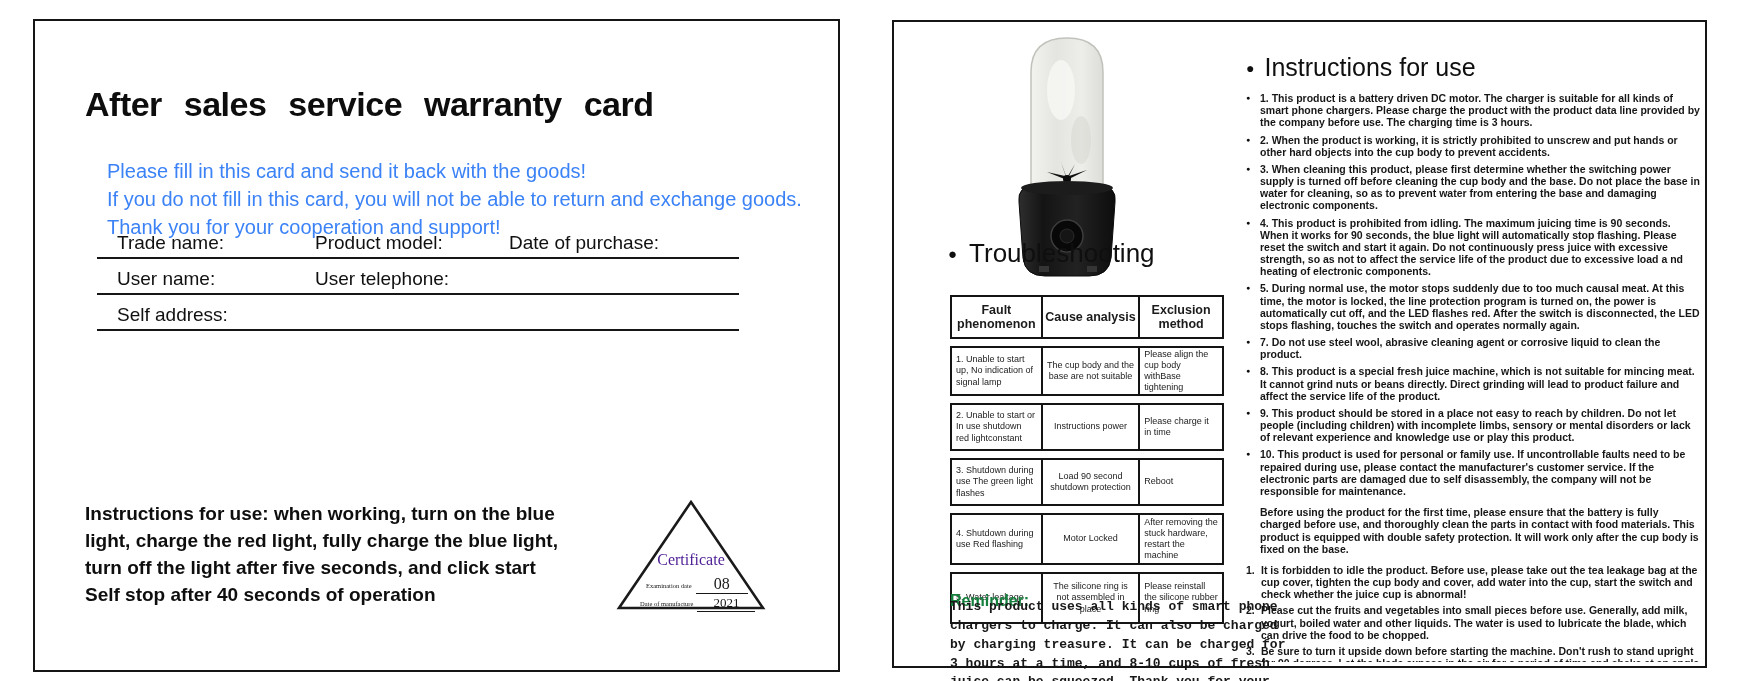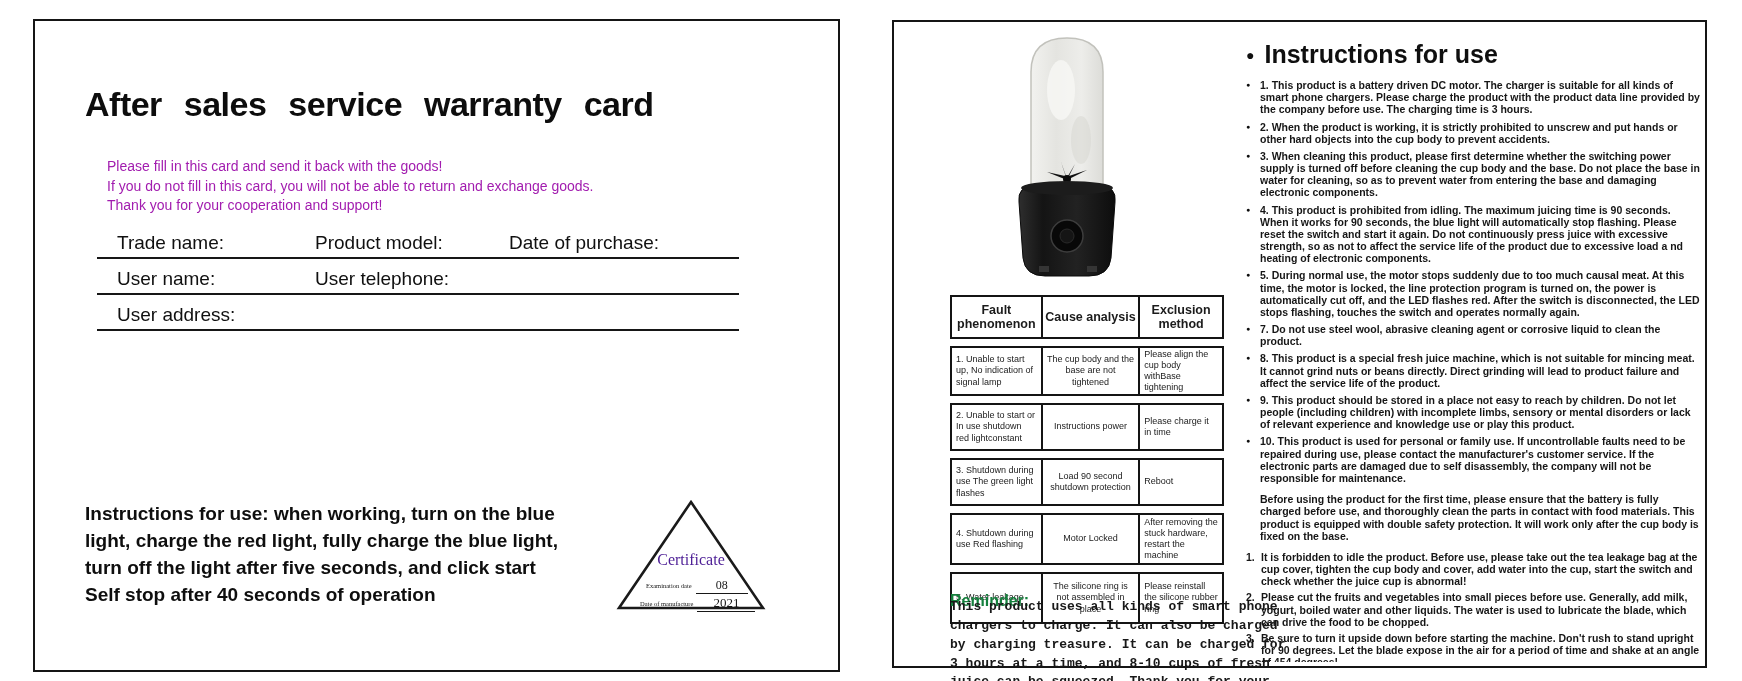--- a/index.html
+++ b/index.html
@@ -5,38 +5,38 @@
   html,body{margin:0;padding:0;background:#ffffff;}
   body{width:1742px;height:681px;position:relative;overflow:hidden;
        font-family:"Liberation Sans",sans-serif;color:#1b1b1b;}
   .panel{position:absolute;background:#fff;border:2px solid #151515;}
   #left-panel{left:33px;top:19px;width:803px;height:649px;}
   #right-panel{left:892px;top:20px;width:811px;height:644px;}
 
   
   .w-title{position:absolute;left:50px;top:64px;font-size:34px;font-weight:bold;
            letter-spacing:-0.5px;word-spacing:13px;color:#0d0d0d;}
-  .w-intro{position:absolute;left:72px;top:136px;font-size:14px;line-height:1.4;color:#a21caf;}
+  .w-intro{position:absolute;left:72px;top:136px;font-size:20px;line-height:1.4;color:#3b82f6;}
   .form-row{position:absolute;left:62px;width:642px;border-bottom:2px solid #161616;}
   .form-row .fl{position:absolute;bottom:3px;font-size:19px;color:#101010;}
   #frow0{top:198px;height:38px;}
   #frow1{top:236px;height:36px;}
   #frow2{top:272px;height:36px;}
   #frow3{top:308px;height:37px;}
   .fl.p0{left:20px;} .fl.p1{left:218px;} .fl.p2{left:412px;}
   .w-note{position:absolute;left:50px;top:480px;width:488px;font-size:19px;
           font-weight:bold;line-height:1.42;color:#0e0e0e;}
   .cert{position:absolute;left:581px;top:478px;width:150px;height:112px;}
   .cert svg{position:absolute;left:0;top:0;}
   .cert-title{position:absolute;left:0;top:52px;width:100%;text-align:center;
               font-family:"Liberation Serif",serif;font-size:16px;color:#4c1d95;}
   .cert-row{position:absolute;font-family:"Liberation Serif",serif;color:#171717;white-space:nowrap;}
   .cert-row .clabel{font-size:6.5px;}
   .cert-row .cval{display:inline-block;border-bottom:1px solid #171717;text-align:center;
-                  font-size:12px;transform:translateY(1px);}
+                  font-size:16px;transform:translateY(1px);}
   #cert-row0{left:30px;top:75px;} #cert-row0 .cval{width:52px;}
   #cert-row1{left:24px;top:93px;} #cert-row1 .cval{width:58px;font-size:13px;}
 
   
   .blender{position:absolute;left:75px;top:8px;}
   .ts-heading{position:absolute;left:54px;top:216px;font-size:26px;color:#0f0f0f;}
   .ts-heading .bdot{font-size:15px;vertical-align:3px;margin-right:12px;}
   .ts-table{position:absolute;left:56px;top:273px;width:274px;display:flex;
             flex-direction:column;gap:7px;}
   .ts-row{display:flex;border:2px solid #141414;background:#fff;}
@@ -46,21 +46,21 @@
   .ts-row .c3{width:85px;border-left:2px solid #141414;}
   .ts-head{height:40px;font-size:12.5px;font-weight:600;}
   .ts-head .c{justify-content:center;text-align:center;padding:2px;}
   .ts-r{font-size:9px;line-height:1.25;}
   #tsr0{height:46px;} #tsr1{height:44px;} #tsr2{height:44px;} #tsr3{height:48px;} #tsr4{height:48px;}
   .reminder-title{position:absolute;left:56px;top:570px;font-size:16px;font-weight:bold;color:#15803d;}
   .reminder-text{position:absolute;left:56px;top:576px;width:338px;font-size:13px;
                  line-height:1.45;font-weight:600;color:#181818;font-family:Liberation Mono, monospace;}
 
   .instr-col{position:absolute;left:352px;top:12px;width:454px;height:628px;overflow:hidden;}
-  .instr-heading{font-size:25px;color:#0f0f0f;margin:6px 0 10px 0;font-weight:bold;}
+  .instr-heading{font-size:25px;color:#0f0f0f;margin:19px 0 10px 0;}
   .instr-heading .bdot{font-size:14px;vertical-align:3px;margin-right:10px;}
   .bi{display:flex;margin-bottom:5px;font-size:10.5px;line-height:1.16;color:#161616;font-weight:600;}
   .bi .dot{width:14px;flex:none;font-size:7px;padding-top:2px;color:#0c0c0c;}
   .bi .bt{flex:1;}
   .instr-note{margin:9px 0 9px 14px;font-size:10.5px;line-height:1.16;color:#161616;font-weight:600;}
   .ni{display:flex;margin-bottom:4px;font-size:10.5px;line-height:1.16;color:#161616;font-weight:600;}
   .ni .num{width:15px;flex:none;}
   .ni .nt{flex:1;}
 </style>
 </head>
@@ -78,21 +78,21 @@
   <div class="form-row" id="frow0">
     <span class="fl p0">Trade name:</span>
     <span class="fl p1">Product model:</span>
     <span class="fl p2">Date of purchase:</span>
   </div>
   <div class="form-row" id="frow1">
     <span class="fl p0">User name:</span>
     <span class="fl p1">User telephone:</span>
   </div>
   <div class="form-row" id="frow2">
-    <span class="fl p0">User address:</span>
+    <span class="fl p0">Self address:</span>
   </div>
 
   <div class="w-note">Instructions for use: when working, turn on the blue light, charge the red light, fully charge the blue light, turn off the light after five seconds, and click start Self stop after 40 seconds of operation</div>
 
   <div class="cert">
     <svg width="150" height="112" viewBox="0 0 150 112">
       <polygon points="75,3 147,109 3,109" fill="none" stroke="#1a1a1a" stroke-width="2.6"></polygon>
     </svg>
     <div class="cert-title">Certificate</div>
     <div class="cert-row" id="cert-row0">
@@ -134,30 +134,33 @@
       <circle cx="98" cy="149" r="4" fill="#0a0a0a"></circle>
     </g>
     <path d="M50,172 Q48,156 66,156 L130,156 Q148,156 146,172 L142,228 Q140,246 120,246 L76,246 Q56,246 54,228 Z" fill="url(#baseg)" stroke="#0a0a0a" stroke-width="1"></path>
     <ellipse cx="98" cy="158" rx="46" ry="7" fill="#1c1c1c"></ellipse>
     <circle cx="98" cy="206" r="16" fill="#080808" stroke="#3d3d3d" stroke-width="1.5"></circle>
     <circle cx="98" cy="206" r="7" fill="#151515" stroke="#2a2a2a"></circle>
     <rect x="70" y="236" width="10" height="6" fill="#353535"></rect>
     <rect x="118" y="236" width="10" height="6" fill="#353535"></rect>
   </svg>
 
+  <div class="ts-heading">
+    <span class="bdot">●</span><span>Troubleshooting</span>
+  </div>
 
   <div class="ts-table">
     <div class="ts-row ts-head">
       <div class="c c1">Fault phenomenon</div>
       <div class="c c2">Cause analysis</div>
       <div class="c c3">Exclusion method</div>
     </div>
     <div class="ts-row ts-r" id="tsr0">
       <div class="c c1">1. Unable to start up, No indication of signal lamp</div>
-      <div class="c c2">The cup body and the base are not tightened</div>
+      <div class="c c2">The cup body and the base are not suitable</div>
       <div class="c c3">Please align the cup body withBase tightening</div>
     </div>
     <div class="ts-row ts-r" id="tsr1">
       <div class="c c1">2. Unable to start or In use shutdown red lightconstant</div>
       <div class="c c2">Instructions power</div>
       <div class="c c3">Please charge it in time</div>
     </div>
     <div class="ts-row ts-r" id="tsr2">
       <div class="c c1">3. Shutdown during use The green light flashes</div>
       <div class="c c2">Load 90 second shutdown protection</div>

